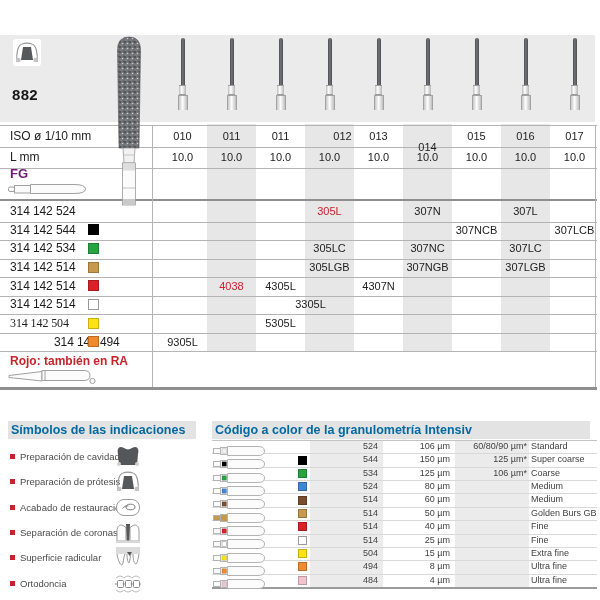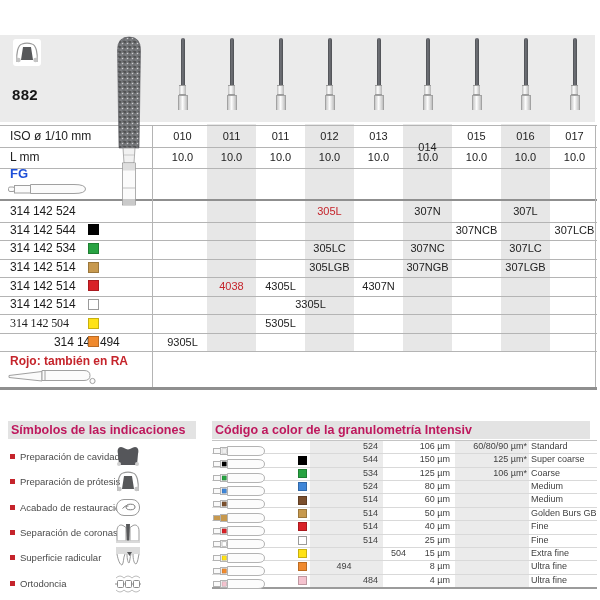--- a/index.html
+++ b/index.html
@@ -9,33 +9,33 @@
   .tile{position:absolute;left:13px;top:39px;width:28px;height:27px;background:#fff;border-radius:3px;display:flex;align-items:center;justify-content:center;}
   .fig-num{position:absolute;left:12px;top:86px;font-size:15px;font-weight:bold;color:#161616;letter-spacing:.3px;}
   .col-shade{position:absolute;top:124px;width:49px;height:228px;background:#e7e7e7;z-index:0;}
   .hline{position:absolute;left:0;width:597px;height:1px;background:#b4b4b4;z-index:2;}
   .hline.thick{height:2px;background:#8f8f8f;}
   .hline.thick3{height:3px;background:#8f8f8f;}
   .vline{position:absolute;top:125px;width:1px;height:262px;background:#b4b4b4;z-index:2;}
   .row-label{position:absolute;left:10px;font-size:12px;color:#222;z-index:3;}
   .cell{position:absolute;width:49px;text-align:center;font-size:11px;color:#222;z-index:3;}
   .cell.red, .red-txt{color:#c5242b;}
-  .fg-label{position:absolute;left:10px;top:166px;font-size:13px;font-weight:bold;color:#1d4ed8;z-index:3;}
+  .fg-label{position:absolute;left:10px;top:166px;font-size:13px;font-weight:bold;color:#701a75;z-index:3;}
   .note{position:absolute;left:10px;top:354px;font-size:12px;font-weight:bold;color:#c5242b;z-index:3;}
   .ref{position:absolute;left:10px;font-size:12px;color:#1c1c1c;z-index:3;letter-spacing:-.1px;}
   .sq{position:absolute;left:88px;width:11px;height:11px;z-index:3;box-sizing:border-box;}
   .size-bur{position:absolute;width:10px;height:72px;z-index:4;}
   .bur-rod{position:absolute;left:3px;top:0;width:4px;height:47px;border-radius:2px 2px 0 0;background:linear-gradient(90deg,#4a4c50,#72747a 45%,#4a4c50);}
   .bur-collar{position:absolute;left:1.5px;top:47px;width:7px;height:10px;box-sizing:border-box;background:linear-gradient(90deg,#bdbdbd,#fff 40%,#b5b5b5);border-top:1px solid #9c9c9c;border-bottom:1px solid #9c9c9c;}
   .bur-shank{position:absolute;left:0;top:57px;width:10px;height:15px;box-sizing:border-box;background:linear-gradient(90deg,#c7c7c7,#fdfdfd 45%,#bfbfbf);border:1px solid #a2a2a2;border-bottom:none;}
   #big-bur{position:absolute;left:114px;top:36px;z-index:5;}
   #fg-profile{position:absolute;left:8px;top:182px;z-index:3;}
   #ra-profile{position:absolute;left:8px;top:368px;z-index:3;}
   .panel-title-bg{position:absolute;top:421px;height:18px;background:#e3e3e3;z-index:1;}
-  .panel-title{position:absolute;top:421px;height:18px;line-height:18px;font-size:12.5px;font-weight:bold;color:#be185d;z-index:3;white-space:nowrap;}
+  .panel-title{position:absolute;top:421px;height:18px;line-height:18px;font-size:12.5px;font-weight:bold;color:#0369a1;z-index:3;white-space:nowrap;}
   .sym-bullet{position:absolute;left:10px;width:5px;height:5px;background:#c5242b;z-index:3;}
   .sym-label{position:absolute;left:20px;height:23px;line-height:23px;font-size:9.5px;color:#4a4a4a;z-index:3;white-space:nowrap;}
   .sym-icon{position:absolute;left:115px;width:26px;height:23px;z-index:3;}
   .grit-shade{position:absolute;top:440px;height:147px;background:#ebebeb;z-index:0;}
   .grit-line{position:absolute;left:212px;width:385px;height:1px;background:#d9d9d9;z-index:2;}
   .grit-line.top{background:#c4c4c4;}
   .grit-line.bottom{height:2px;background:#9b9b9b;}
   .grit-txt{position:absolute;font-size:9px;color:#3f3f3f;z-index:3;white-space:nowrap;}
   .grit-right{text-align:right;}
   .grit-sq{position:absolute;left:298px;width:9px;height:9px;z-index:3;box-sizing:border-box;}
@@ -159,21 +159,21 @@
       <div class="bur-shank"></div>
     </div>
     <div class="size-bur" style="left: 569.5px; top: 38px;">
       <div class="bur-rod"></div>
       <div class="bur-collar"></div>
       <div class="bur-shank"></div>
     </div>
     <div class="cell" style="left: 158px; top: 125px; height: 22px; line-height: 22px;">010</div>
     <div class="cell" style="left: 207px; top: 125px; height: 22px; line-height: 22px;">011</div>
     <div class="cell" style="left: 256px; top: 125px; height: 22px; line-height: 22px;">011</div>
-    <div class="cell" style="left: 305px; top: 125px; height: 22px; line-height: 22px;">012</div>
+    <div class="cell" style="left: 305px; top: 125px; height: 22px; line-height: 22px; padding-left: 13px;">012</div>
     <div class="cell" style="left: 354px; top: 125px; height: 22px; line-height: 22px;">013</div>
     <div class="cell" style="left: 403px; top: 112px; height: 22px; line-height: 22px; margin-top: 24px;">014</div>
     <div class="cell" style="left: 452px; top: 125px; height: 22px; line-height: 22px;">015</div>
     <div class="cell" style="left: 501px; top: 125px; height: 22px; line-height: 22px;">016</div>
     <div class="cell" style="left: 550px; top: 125px; height: 22px; line-height: 22px;">017</div>
     <div class="cell" style="left: 158px; top: 147px; height: 21px; line-height: 21px;">10.0</div>
     <div class="cell" style="left: 207px; top: 147px; height: 21px; line-height: 21px;">10.0</div>
     <div class="cell" style="left: 256px; top: 147px; height: 21px; line-height: 21px;">10.0</div>
     <div class="cell" style="left: 305px; top: 147px; height: 21px; line-height: 21px;">10.0</div>
     <div class="cell" style="left: 354px; top: 147px; height: 21px; line-height: 21px;">10.0</div>
@@ -360,32 +360,32 @@
     <div class="grit-txt grit-right" style="left: 386px; width: 64px; top: 533.548px; height: 13.364px; line-height: 13.364px;">25 µm</div>
     <div class="grit-txt grit-right" style="left: 455px; width: 72px; top: 533.548px; height: 13.364px; line-height: 13.364px;"></div>
     <div class="grit-txt" style="left: 531px; width: 66px; top: 533.548px; height: 13.364px; line-height: 13.364px;">Fine</div>
     <div class="grit-bur" style="top: 548.712px;"><svg width="52" height="10" viewBox="0 0 52 10">
         <rect x="0.5" y="2.5" width="7" height="5" fill="#fafafa" stroke="#b3b3b3"></rect>
         <rect x="7.5" y="1.5" width="7" height="7" fill="#fafafa" stroke="#b3b3b3"></rect>
         <path d="M14.5 0.5 H45 Q51.5 0.5 51.5 5 Q51.5 9.5 45 9.5 H14.5 Z" fill="#fcfcfc" stroke="#b3b3b3"></path>
         <rect x="9" y="2.75" width="4.5" height="4.5" fill="#ffe215" stroke="rgba(0,0,0,0.25)" stroke-width="0.6"></rect>
       </svg></div>
     <div class="grit-sq" style="top: 549.112px; background: rgb(255, 226, 21); border: 1px solid rgba(0, 0, 0, 0.22);"></div>
-    <div class="grit-txt grit-right" style="left: 310px; width: 68px; top: 546.912px; height: 13.364px; line-height: 13.364px; margin-left: 28px;">504</div>
+    <div class="grit-txt grit-right" style="left: 310px; width: 68px; top: 546.912px; height: 13.364px; line-height: 13.364px;">504</div>
     <div class="grit-txt grit-right" style="left: 386px; width: 64px; top: 546.912px; height: 13.364px; line-height: 13.364px;">15 µm</div>
     <div class="grit-txt grit-right" style="left: 455px; width: 72px; top: 546.912px; height: 13.364px; line-height: 13.364px;"></div>
     <div class="grit-txt" style="left: 531px; width: 66px; top: 546.912px; height: 13.364px; line-height: 13.364px;">Extra fine</div>
     <div class="grit-bur" style="top: 562.076px;"><svg width="52" height="10" viewBox="0 0 52 10">
         <rect x="0.5" y="2.5" width="7" height="5" fill="#fafafa" stroke="#b3b3b3"></rect>
         <rect x="7.5" y="1.5" width="7" height="7" fill="#fafafa" stroke="#b3b3b3"></rect>
         <path d="M14.5 0.5 H45 Q51.5 0.5 51.5 5 Q51.5 9.5 45 9.5 H14.5 Z" fill="#fcfcfc" stroke="#b3b3b3"></path>
         <rect x="9" y="2.75" width="4.5" height="4.5" fill="#f08a2e" stroke="rgba(0,0,0,0.25)" stroke-width="0.6"></rect>
       </svg></div>
     <div class="grit-sq" style="top: 562.476px; background: rgb(240, 138, 46); border: 1px solid rgba(0, 0, 0, 0.22);"></div>
-    <div class="grit-txt grit-right" style="left: 310px; width: 68px; top: 560.276px; height: 13.364px; line-height: 13.364px; text-align: center;">494</div>
+    <div class="grit-txt grit-right" style="left: 310px; width: 68px; top: 560.276px; height: 13.364px; line-height: 13.364px;">494</div>
     <div class="grit-txt grit-right" style="left: 386px; width: 64px; top: 560.276px; height: 13.364px; line-height: 13.364px;">8 µm</div>
     <div class="grit-txt grit-right" style="left: 455px; width: 72px; top: 560.276px; height: 13.364px; line-height: 13.364px;"></div>
     <div class="grit-txt" style="left: 531px; width: 66px; top: 560.276px; height: 13.364px; line-height: 13.364px;">Ultra fine</div>
     <div class="grit-bur" style="top: 575.44px;"><svg width="52" height="10" viewBox="0 0 52 10">
         <rect x="0.5" y="2.5" width="7" height="5" fill="#fafafa" stroke="#b3b3b3"></rect>
         <rect x="7.5" y="1.5" width="7" height="7" fill="#fafafa" stroke="#b3b3b3"></rect>
         <path d="M14.5 0.5 H45 Q51.5 0.5 51.5 5 Q51.5 9.5 45 9.5 H14.5 Z" fill="#fcfcfc" stroke="#b3b3b3"></path>
         <rect x="9" y="2.75" width="4.5" height="4.5" fill="#f5c3cf" stroke="rgba(0,0,0,0.25)" stroke-width="0.6"></rect>
       </svg></div>
     <div class="grit-sq" style="top: 575.84px; background: rgb(245, 195, 207); border: 1px solid rgba(0, 0, 0, 0.22);"></div>

